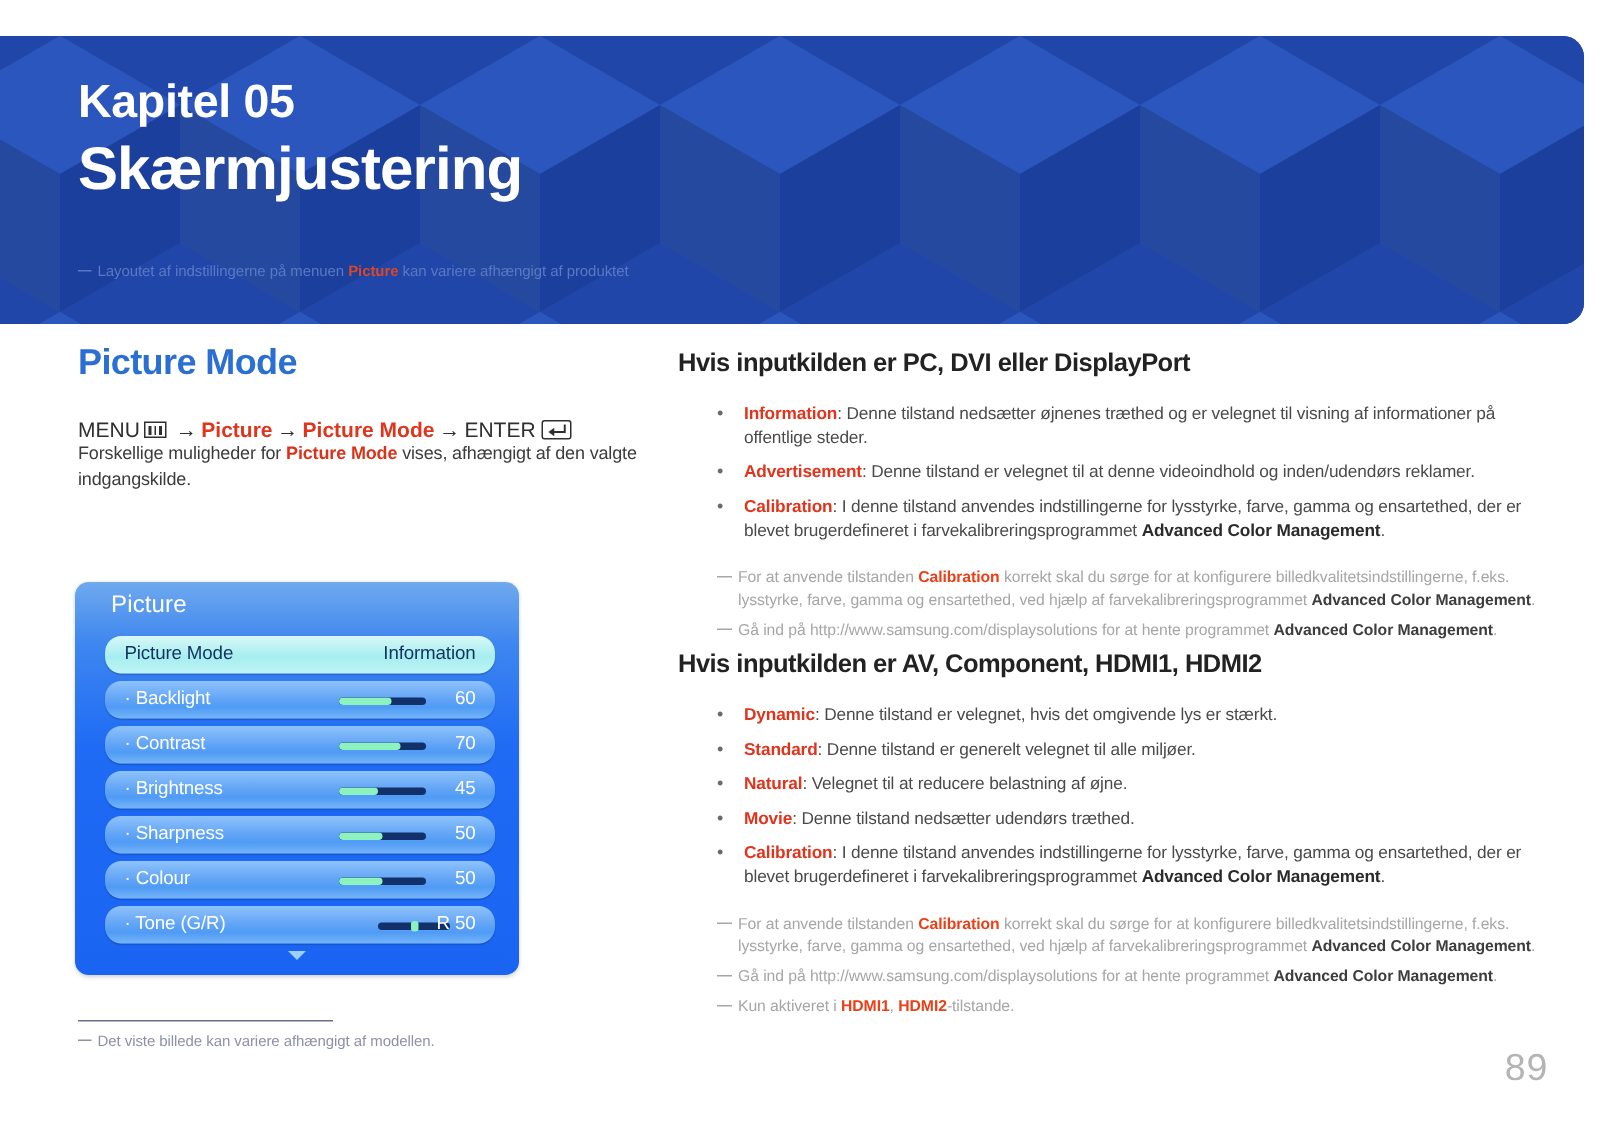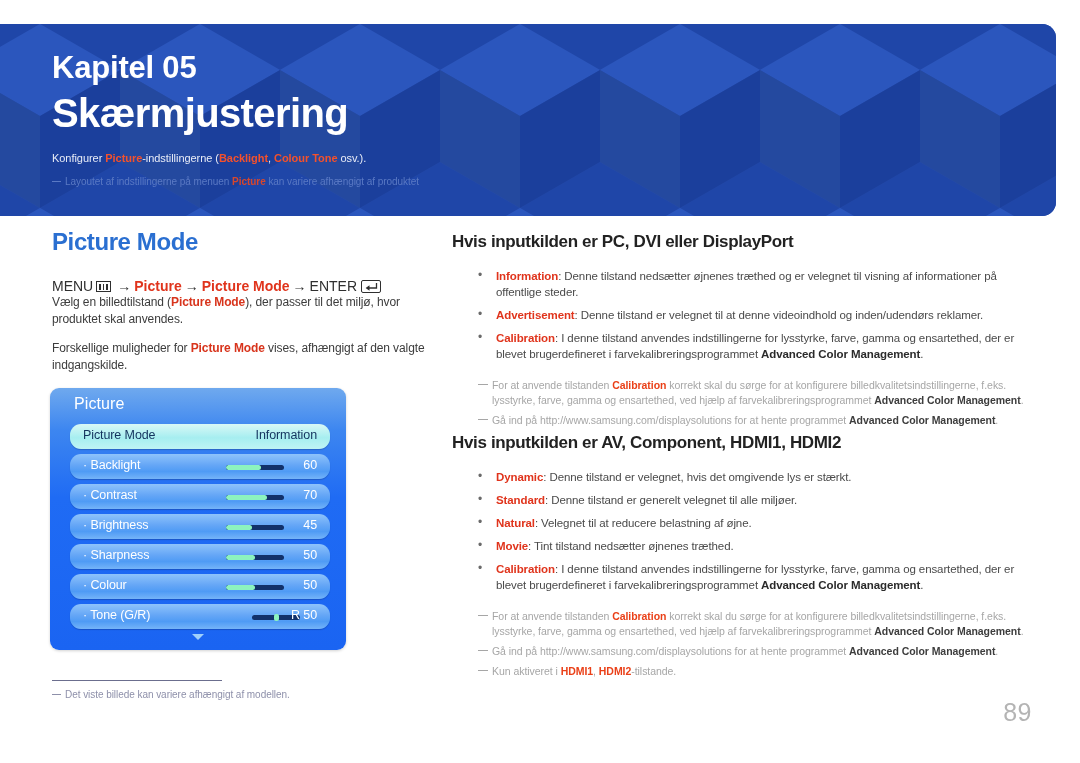--- a/index.html
+++ b/index.html
@@ -364,42 +364,36 @@
         <polygon points="80,0 160,46 80,92 0,46" fill="#2b56bd"></polygon>
         <polygon points="80,92 160,46 160,138 80,184" fill="#1b3f9c"></polygon>
         <polygon points="0,46 80,92 80,184 0,138" fill="#24499f"></polygon>
       </pattern>
     </defs>
     <rect width="1096" height="192" fill="url(#cubes)"></rect>
   </svg>
   <div class="banner-inner">
     <div class="chapter-label">Kapitel 05</div>
     <div class="chapter-title">Skærmjustering</div>
-    <div class="banner-desc">
-      <span>Konfigurer </span><span class="hl">Picture</span><span>-indstillingerne (</span><span class="hl">Backlight</span><span>, </span><span class="hl">Colour Tone</span><span> osv.).</span>
-    </div>
     <div class="banner-note">
       <span class="dash"></span><span>Layoutet af indstillingerne på menuen </span><span class="hl">Picture</span><span> kan variere afhængigt af produktet</span>
     </div>
   </div>
 </div>
 
 <div class="left-col">
   <h2 class="section-title">Picture Mode</h2>
 
   <div class="menu-path">
     <span>MENU</span><span class="icon-menu"><i></i><i></i><i></i></span><span class="arrow">→</span><span class="red">Picture</span><span class="arrow">→</span><span class="red">Picture Mode</span><span class="arrow">→</span><span>ENTER</span><span class="icon-enter"><svg width="13" height="10" viewBox="0 0 13 10">
           <path d="M11.5 1 L11.5 6 L3 6" stroke="#2f2f2f" stroke-width="1.3" fill="none"></path>
           <polygon points="4.5,3.2 4.5,8.8 0.6,6" fill="#2f2f2f"></polygon>
         </svg></span>
   </div>
 
-  <p class="body-para">
-    <span>Vælg en billedtilstand (</span><b>Picture Mode</b><span>), der passer til det miljø, hvor produktet skal anvendes.</span>
-  </p>
 
   <p class="body-para">
     <span>Forskellige muligheder for </span><b>Picture Mode</b><span> vises, afhængigt af den valgte indgangskilde.</span>
   </p>
 </div>
 
 <div class="osd">
   <div class="osd-title">Picture</div>
   <div class="osd-rows">
       <div class="osd-row selected">
@@ -468,21 +462,21 @@
   <div>
       <div class="note"><span>For at anvende tilstanden </span><span class="term">Calibration</span><span> korrekt skal du sørge for at konfigurere billedkvalitetsindstillingerne, f.eks. lysstyrke, farve, gamma og ensartethed, ved hjælp af farvekalibreringsprogrammet </span><span class="bold">Advanced Color Management</span><span>.</span></div>
       <div class="note"><span>Gå ind på http://www.samsung.com/displaysolutions for at hente programmet </span><span class="bold">Advanced Color Management</span><span>.</span></div>
     </div>
 
   <h3 class="sub-title second">Hvis inputkilden er AV, Component, HDMI1, HDMI2</h3>
   <ul class="bullets">
       <li><span class="term">Dynamic</span><span>: Denne tilstand er velegnet, hvis det omgivende lys er stærkt.</span></li>
       <li><span class="term">Standard</span><span>: Denne tilstand er generelt velegnet til alle miljøer.</span></li>
       <li><span class="term">Natural</span><span>: Velegnet til at reducere belastning af øjne.</span></li>
-      <li><span class="term">Movie</span><span>: Tint tilstand nedsætter øjnenes træthed.</span></li>
+      <li><span class="term">Movie</span><span>: Denne tilstand nedsætter udendørs træthed.</span></li>
       <li><span class="term">Calibration</span><span>: I denne tilstand anvendes indstillingerne for lysstyrke, farve, gamma og ensartethed, der er blevet brugerdefineret i farvekalibreringsprogrammet </span><span class="bold">Advanced Color Management</span><span>.</span></li>
     </ul>
   <div>
       <div class="note"><span>For at anvende tilstanden </span><span class="term">Calibration</span><span> korrekt skal du sørge for at konfigurere billedkvalitetsindstillingerne, f.eks. lysstyrke, farve, gamma og ensartethed, ved hjælp af farvekalibreringsprogrammet </span><span class="bold">Advanced Color Management</span><span>.</span></div>
       <div class="note"><span>Gå ind på http://www.samsung.com/displaysolutions for at hente programmet </span><span class="bold">Advanced Color Management</span><span>.</span></div>
       <div class="note"><span>Kun aktiveret i </span><span class="term">HDMI1</span><span>, </span><span class="term">HDMI2</span><span>-tilstande.</span></div>
     </div>
 </div>
 
 <div class="page-num">89</div>

